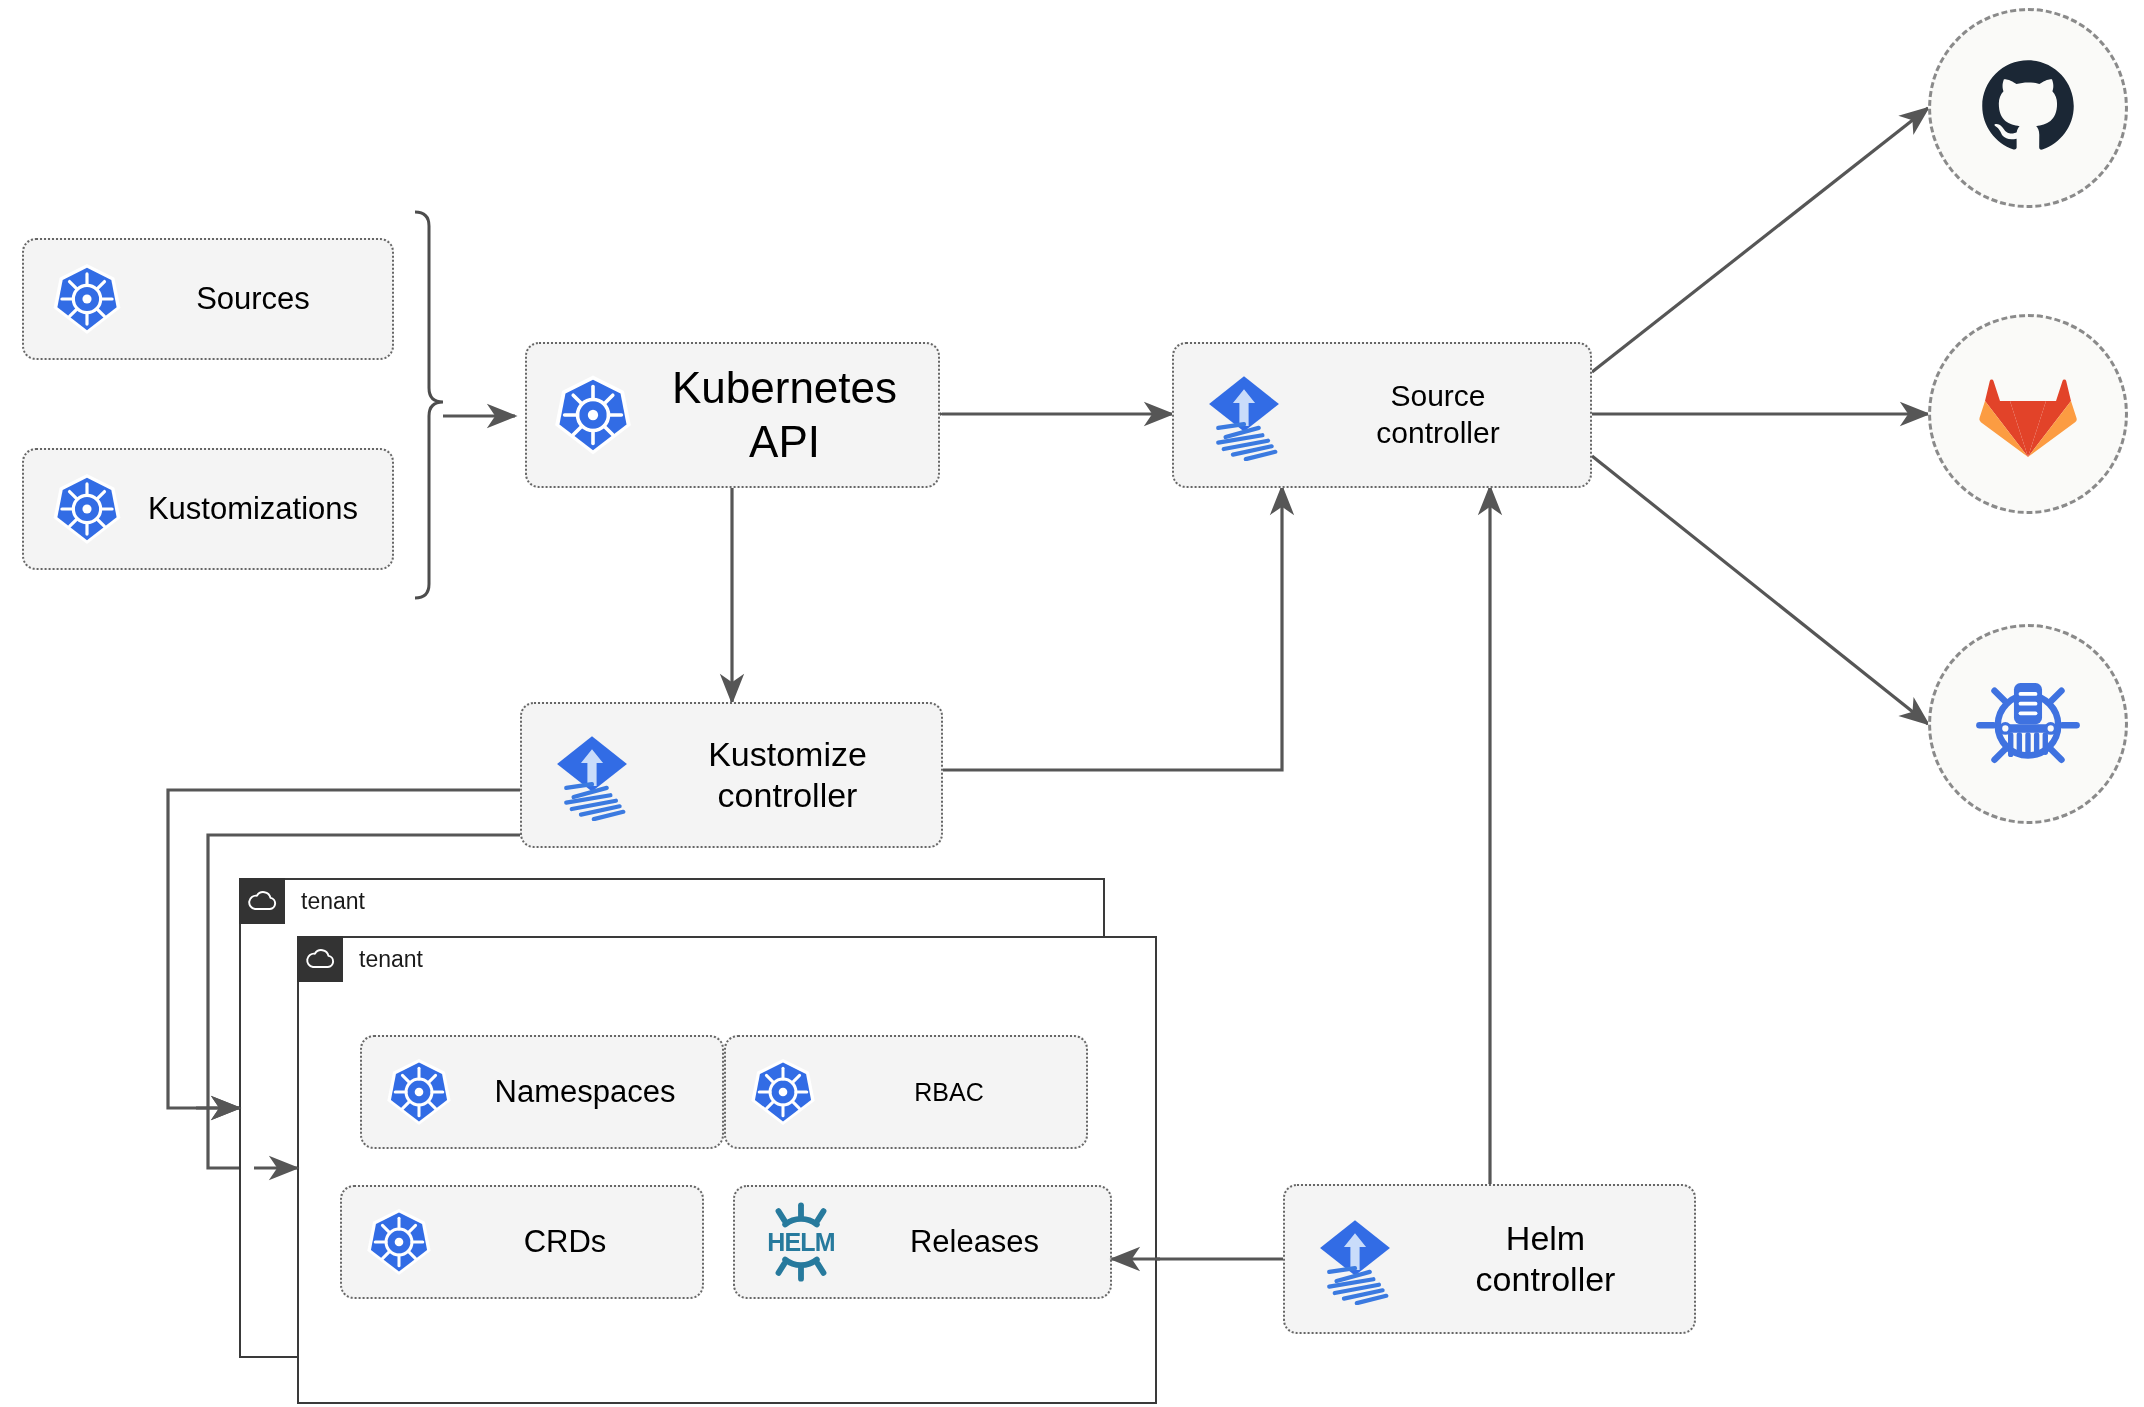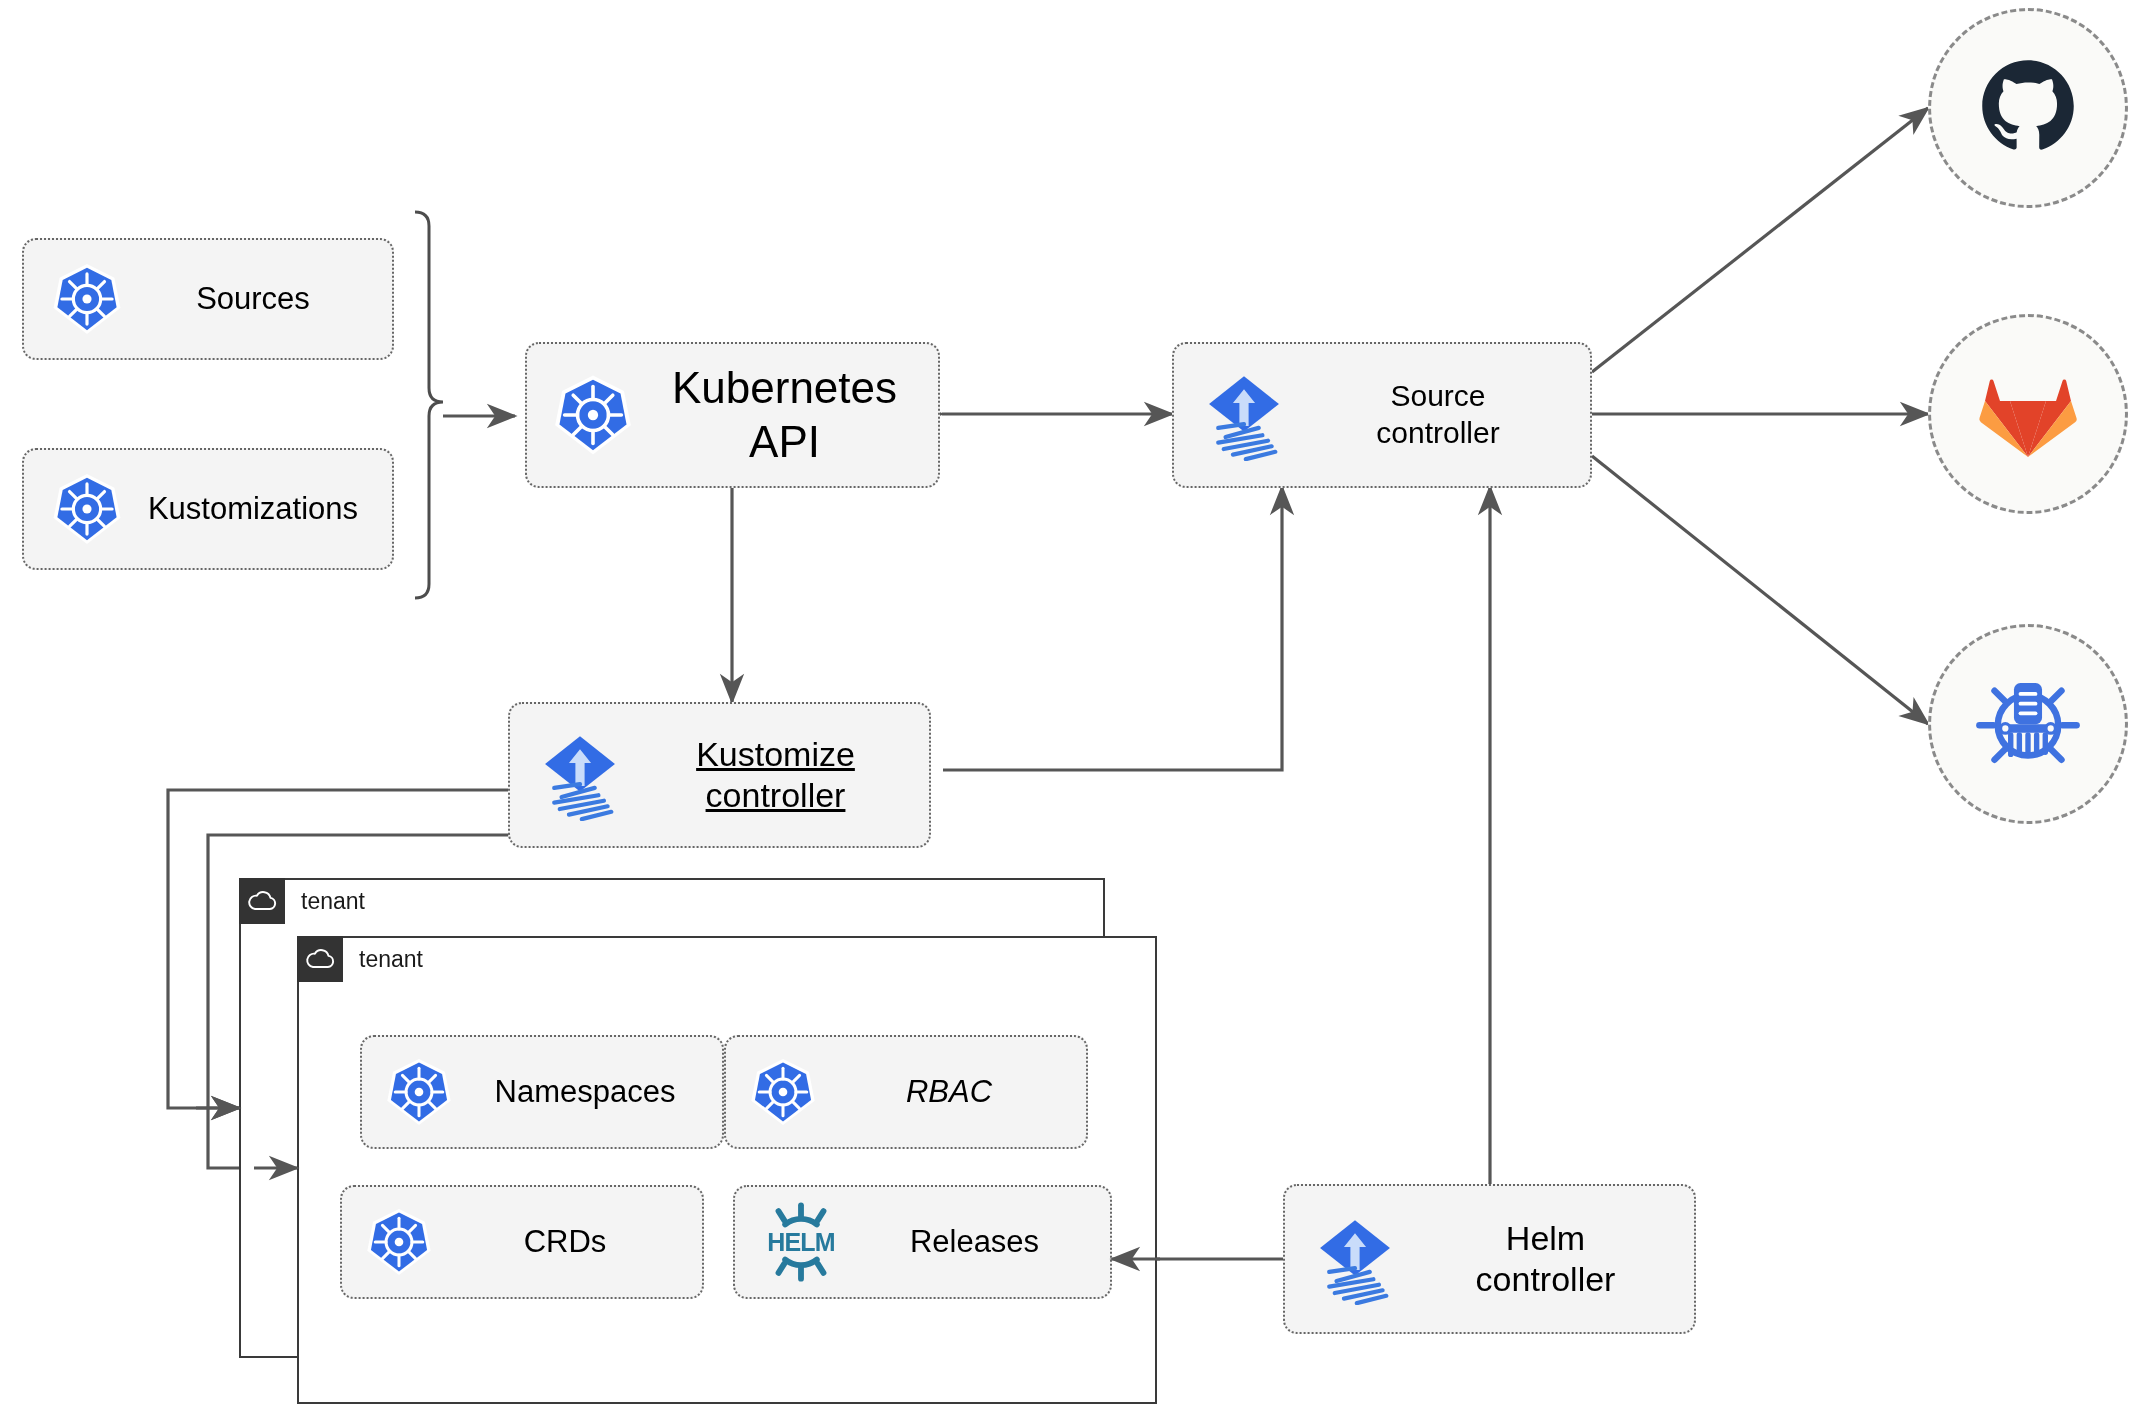--- a/index.html
+++ b/index.html
@@ -193,21 +193,21 @@
           <line x1="28" y1="87" x2="76" y2="78"></line>
           <line x1="38" y1="93" x2="80" y2="84"></line>
           <line x1="52" y1="98" x2="84" y2="90"></line>
         </g>
       </svg>
     </span>
     <span class="lbl" style="font-size:30px;">Source
 controller</span>
   </div>
 
-  <div class="node" style="left:508px;top:702px;width:423px;height:146px;padding:0 14px;text-decoration:underline;">
+  <div class="node" style="left:520px;top:702px;width:423px;height:146px;padding:0 14px;">
     <span class="ico" style="width:112px;">
       <svg width="92" height="92" viewBox="0 0 100 100" aria-hidden="true">
         <polygon points="50,8 88,38 50,68 12,38" fill="#326ce5"></polygon>
         <path d="M50,22 L62,37 L55,37 L55,62 L45,62 L45,37 L38,37 Z" fill="#c9dcfa"></path>
         <g stroke="#3b7ae0" stroke-width="4.6" stroke-linecap="round" fill="none">
           <line x1="22" y1="64" x2="50" y2="60"></line>
           <line x1="30" y1="74" x2="66" y2="64"></line>
           <line x1="22" y1="80" x2="70" y2="72"></line>
           <line x1="28" y1="87" x2="76" y2="78"></line>
           <line x1="38" y1="93" x2="80" y2="84"></line>
@@ -348,21 +348,21 @@
           <line x1="17" y1="50" x2="32" y2="50"></line>
             <line x1="68" y1="50" x2="83" y2="50"></line>
           <line x1="27" y1="27" x2="37" y2="37"></line>
             <line x1="63" y1="63" x2="73" y2="73"></line>
           <line x1="73" y1="27" x2="63" y2="37"></line>
             <line x1="37" y1="63" x2="27" y2="73"></line>
         </g>
         <circle cx="50" cy="50" r="6" fill="#fff"></circle>
       </svg>
     </span>
-    <span class="lbl" style="font-size:31px;font-style:italic;">RBAC</span>
+    <span class="lbl" style="font-size:25px;">RBAC</span>
   </div>
 
   <div class="node" style="left:340px;top:1185px;width:364px;height:114px;padding:0 14px;">
     <span class="ico" style="width:86px;">
       <svg width="72" height="72" viewBox="0 0 100 100" aria-hidden="true">
         <polygon points="50,4 86,22 94,62 50,96 6,62 14,22" fill="#fff"></polygon>
         <polygon points="50,9 82,25 89,61 50,91 11,61 18,25" fill="#326ce5"></polygon>
         <g fill="none" stroke="#fff" stroke-width="4.2" stroke-linecap="round">
           <circle cx="50" cy="50" r="18"></circle>
           <line x1="50" y1="17" x2="50" y2="32"></line>

